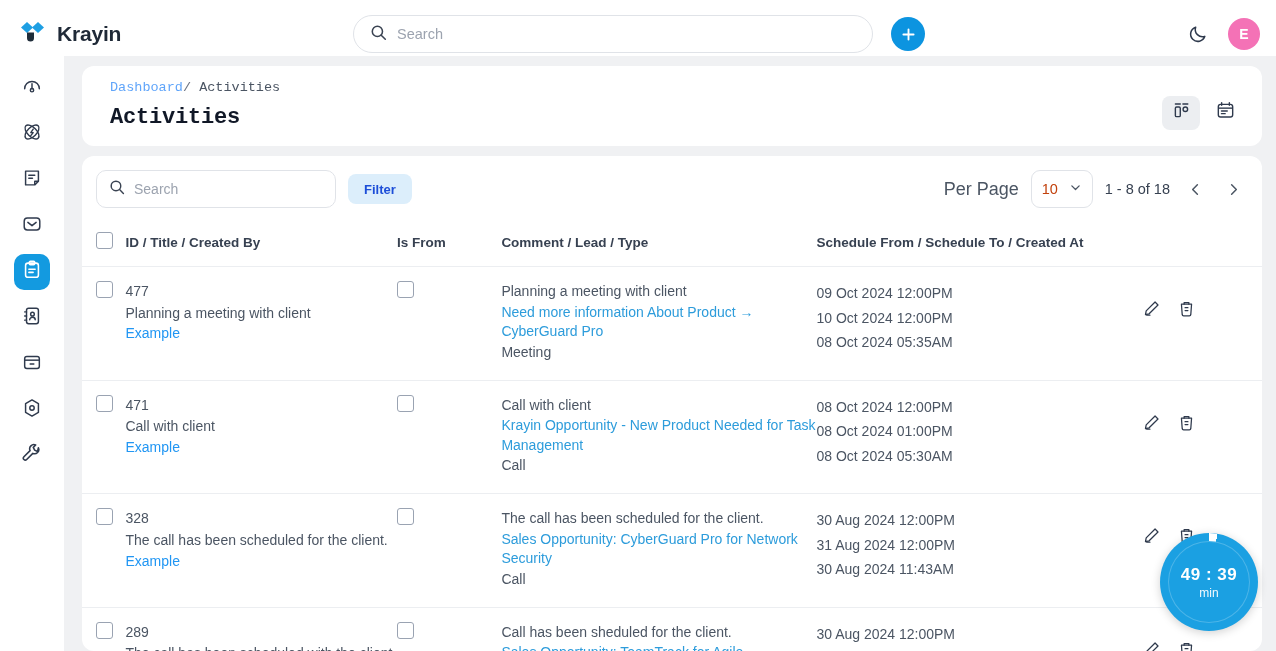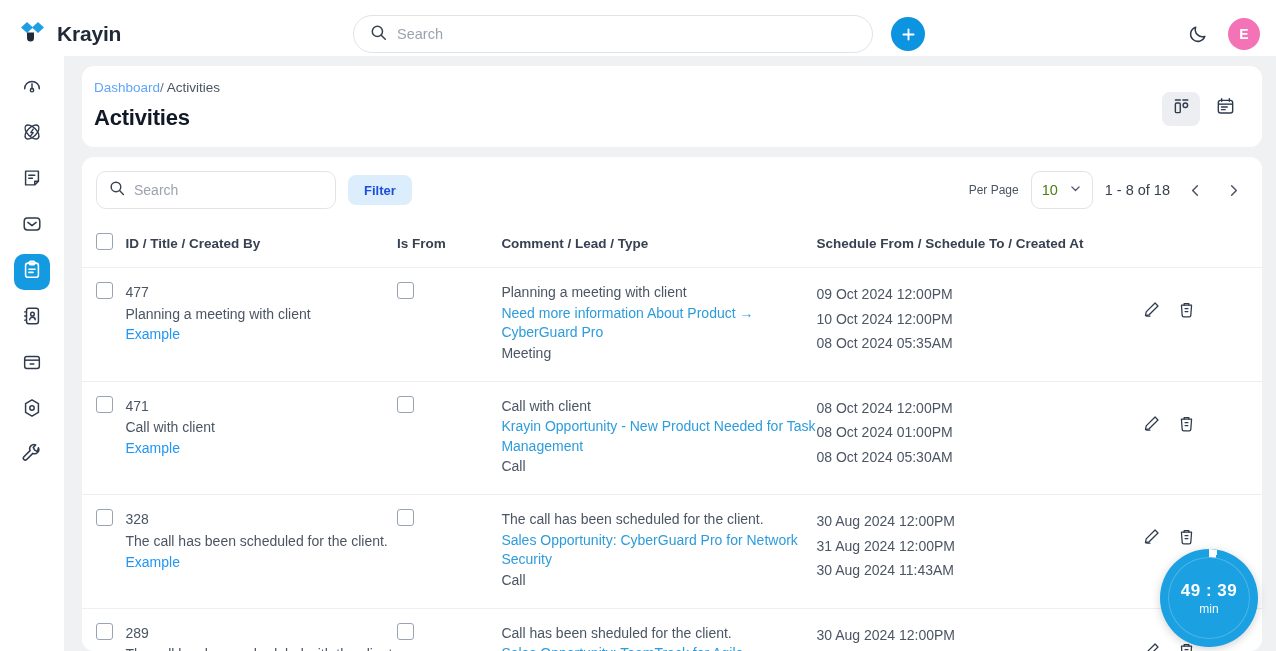--- a/index.html
+++ b/index.html
@@ -72,21 +72,21 @@
   .main {
     flex: 1; min-width: 0;
     padding: 10px 14px 0 18px;
     display: flex; flex-direction: column; gap: 10px;
     overflow: hidden;
   }
   .card {
     background: #ffffff;
     border-radius: 12px;
   }
-  .card-head { padding: 14px 18px 16px 12px; display: flex; align-items: center; }
+  .card-head { padding: 14px 18px 16px 28px; display: flex; align-items: flex-end; font-family: Liberation Mono, monospace; }
   .crumbs { font-size: 13.5px; color: #6b7280; }
   .crumbs a { color: #60a5fa; text-decoration: none; cursor: pointer; }
   .crumbs .sep { color: #6b7280; }
   .crumbs .cur { color: #4b5563; }
   .page-title { font-size: 22px; font-weight: 700; color: #111827; margin-top: 10px; letter-spacing: -0.2px; }
   .head-actions { margin-left: auto; display: flex; align-items: center; gap: 6px; padding-top: 6px; }
   .view-btn {
     width: 38px; height: 34px; border-radius: 8px;
     display: flex; align-items: center; justify-content: center;
     cursor: pointer; background: transparent;
@@ -107,25 +107,25 @@
     background: #fff;
   }
   .tsearch .ph { color: #9ca3af; font-size: 14px; }
   .filter-btn {
     height: 30px; padding: 0 16px; border-radius: 8px;
     background: #dceefb; color: #1d4ed8;
     font-size: 13px; font-weight: 600;
     display: flex; align-items: center; cursor: pointer; border: none;
   }
   .pager { margin-left: auto; display: flex; align-items: center; gap: 12px; }
-  .pager-label { font-size: 12px; color: #4b5563; }
+  .pager-label { font-size: 18px; color: #4b5563; }
   .perpage {
     height: 38px; min-width: 62px; border: 1px solid #e0e3e8; border-radius: 9px;
     display: flex; align-items: center; justify-content: space-between; gap: 8px;
-    padding: 0 10px; font-size: 14.5px; color: #4d7c0f; cursor: pointer; background: #fff;
+    padding: 0 10px; font-size: 14.5px; color: #c2410c; cursor: pointer; background: #fff;
   }
   .range { font-size: 14.5px; color: #374151; }
   .pg-arrow { width: 26px; height: 26px; display:flex; align-items:center; justify-content:center; cursor: pointer; color: #4b5563; }
 
   
   .tbl-wrap { flex: 1; min-height: 0; overflow: hidden; }
   table.grid { width: 100%; border-collapse: collapse; table-layout: fixed; }
   table.grid th {
     text-align: left; font-size: 13.5px; font-weight: 700; color: #374151;
     padding: 10px 0 14px 0;
@@ -151,21 +151,21 @@
   }
   .cell-line { line-height: 1.55; }
   .lnk { color: #2196f3; text-decoration: none; cursor: pointer; line-height: 1.4; display: inline-block; }
   .lnk.blue2 { color: #2d9cdb; }
   .sched-line { line-height: 1.75; color: #4b5563; white-space: nowrap; }
   .acts { display: flex; align-items: center; gap: 16px; justify-content: flex-start; padding-top: 18px; }
   .act-ico { cursor: pointer; display: flex; align-items: center; justify-content: center; }
 
   
   .timer {
-    position: absolute; right: 18px; bottom: 4px;
+    position: absolute; right: 18px; bottom: 20px;
     width: 98px; height: 98px; border-radius: 50%;
     background: #1ba0e2;
     box-shadow: 0 2px 10px rgba(0,0,0,0.18);
     display: flex; flex-direction: column; align-items: center; justify-content: center;
     color: #fff; cursor: pointer; z-index: 50;
   }
   .timer .ring {
     position: absolute; inset: 0; border-radius: 50%;
     background: conic-gradient(#ffffff 0deg 10deg, rgba(255,255,255,0) 10deg 360deg);
     -webkit-mask: radial-gradient(circle, transparent 40px, #000 40px);

